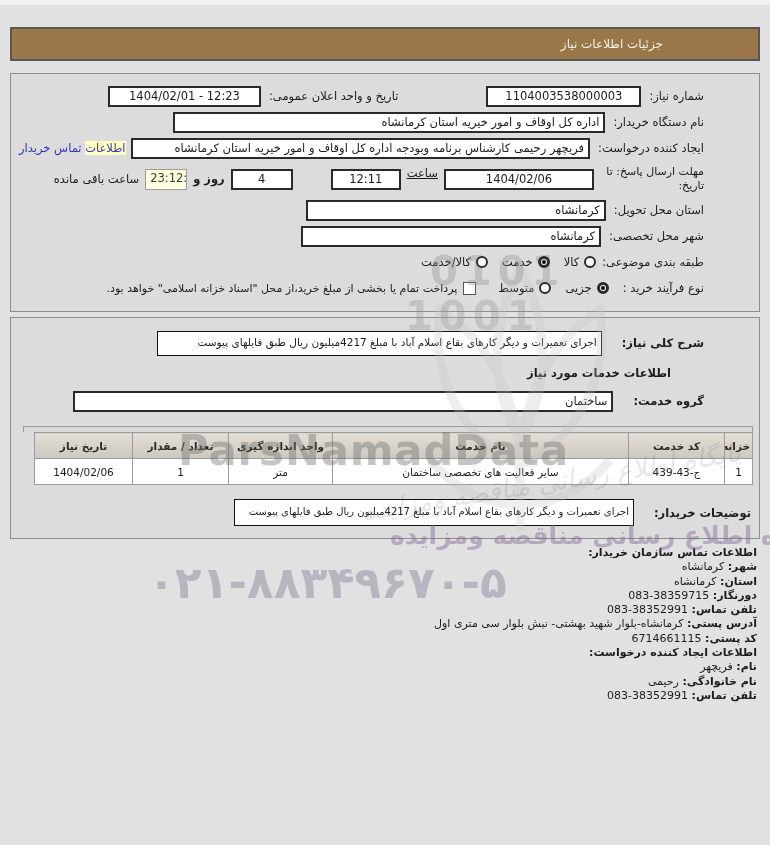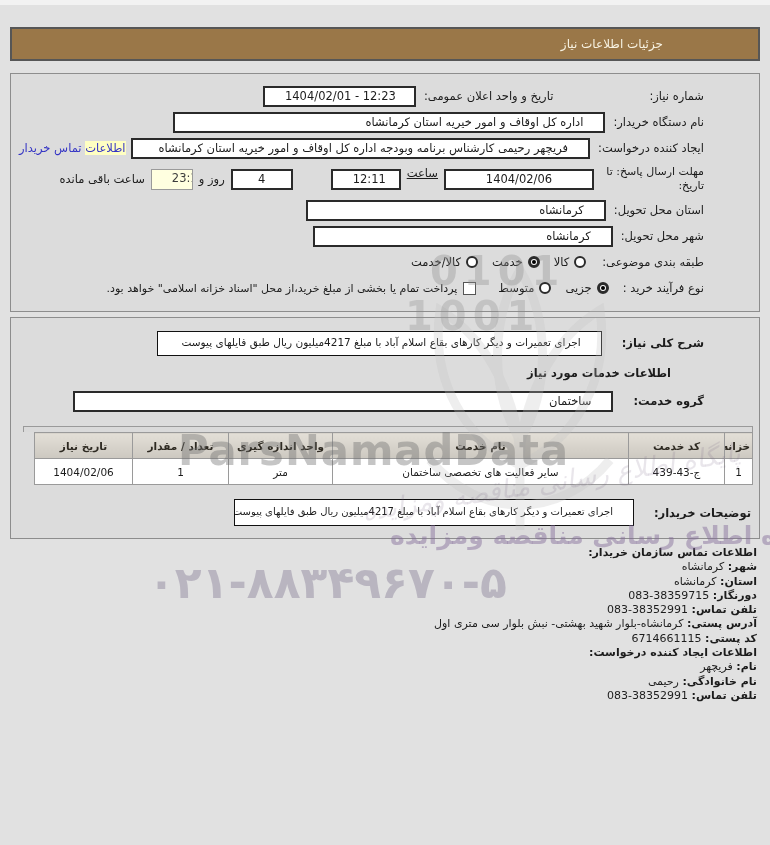--- a/index.html
+++ b/index.html
@@ -23,21 +23,21 @@
   .panel {
     margin:12px 10px 0; background:#dcdcdc;
     border:1px solid #8d8d8d; padding:9px 0 10px;
   }
   .panel2 { margin-top:5px; padding:12px 0 12px; }
   .frow { display:flex; align-items:center; min-height:26px; margin:0 55px 0 8px; }
   .flabel { white-space:nowrap; margin-left:8px; }
   .blabel { font-weight:bold; white-space:nowrap; margin-left:20px; }
   .ibox {
     background:#fff; border:2px solid #2a2a2a; height:21px; line-height:17px;
-    padding:0 20px; font-size:11.5px; white-space:nowrap; overflow:hidden;
+    padding:0 4px; font-size:11.5px; white-space:nowrap; overflow:hidden;
   }
   .center { text-align:center; }
   .num { direction:ltr; unicode-bidi:isolate; }
   .ylw { background:#ffffe0; border:1px solid #9a9a9a; color:#3c3c3c; }
   a.contact-link { color:#3434c4; text-decoration:none; white-space:nowrap; }
   a.contact-link .hl { background:#ffffc2; }
   
   .radio {
     width:12px; height:12px; border-radius:50%; background:#fff;
     border:2px solid #2b2b2b; display:inline-block; position:relative; flex:none;
@@ -118,20 +118,21 @@
 <div class="wm wm-phone">۰۲۱-۸۸۳۴۹۶۷۰-۵</div>
 
 <div class="titlebar">
   <span>جزئیات اطلاعات نیاز</span>
 </div>
 
 <div class="panel">
 
   <div class="frow">
     <span class="flabel">شماره نیاز:</span>
+    <div class="ibox center num" style="width:155px;">1104003538000003</div>
     <span class="flabel" style="margin-right:88px;">تاریخ و واحد اعلان عمومی:</span>
     <div class="ibox center num" style="width:153px;">1404/02/01 - 12:23</div>
   </div>
 
   <div class="frow">
     <span class="flabel">نام دستگاه خریدار:</span>
     <div class="ibox" style="width:432px; text-align:right;">اداره کل اوقاف و امور خیریه استان کرمانشاه</div>
   </div>
 
   <div class="frow">
@@ -142,37 +143,37 @@
 
   <div class="frow" style="min-height:36px;">
     <span class="deadline-label flabel">
       <span>مهلت ارسال پاسخ: تا</span><br>
       <span>تاریخ:</span>
     </span>
     <div class="ibox center num" style="width:150px;">1404/02/06</div>
     <span class="flabel" style="margin:0 6px 12px 6px;text-decoration:underline;">ساعت</span>
     <div class="ibox center num" style="width:70px;">12:11</div>
     <div class="ibox center num" style="width:62px; margin-right:38px;">4</div>
-    <span class="flabel" style="margin:0 6px 0 6px;">روز و</span>
+    <span class="flabel" style="margin:0 6px 0 6px;font-weight:bold;">روز و</span>
     <div class="ibox ylw center num" style="width:42px;">23:12:44</div>
     <span class="flabel" style="margin:0 6px 0 0;">ساعت باقی مانده</span>
   </div>
 
   <div class="frow">
     <span class="flabel">استان محل تحویل:</span>
     <div class="ibox" style="width:300px; text-align:right;">کرمانشاه</div>
   </div>
 
   <div class="frow">
-    <span class="flabel">شهر محل تحویل:</span>
+    <span class="flabel">شهر محل تخصصی:</span>
     <div class="ibox" style="width:300px; text-align:right;">کرمانشاه</div>
   </div>
 
   <div class="frow">
-    <span class="flabel" style="margin-left:16px;">طبقه بندی موضوعی:</span>
+    <span class="flabel" style="margin-left:6px;">طبقه بندی موضوعی:</span>
     <span class="radio"></span>
     <span class="rlabel">کالا</span>
     <span class="radio on"></span>
     <span class="rlabel">خدمت</span>
     <span class="radio"></span>
     <span class="rlabel">کالا/خدمت</span>
   </div>
 
   <div class="frow">
     <span class="flabel" style="margin-left:14px;">نوع فرآیند خرید :</span>

